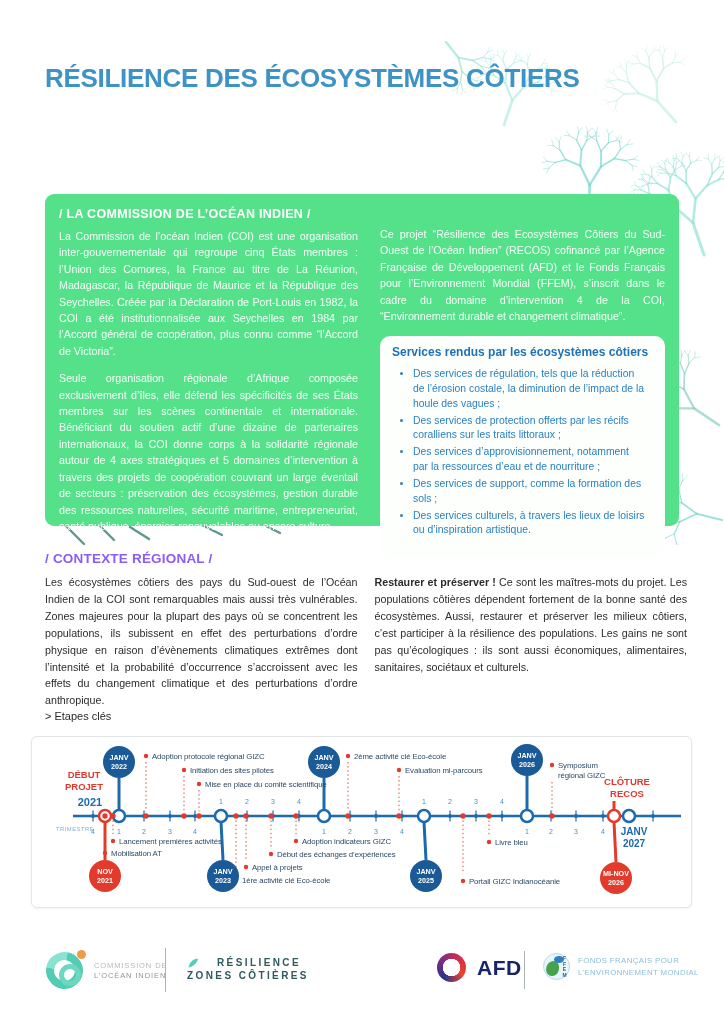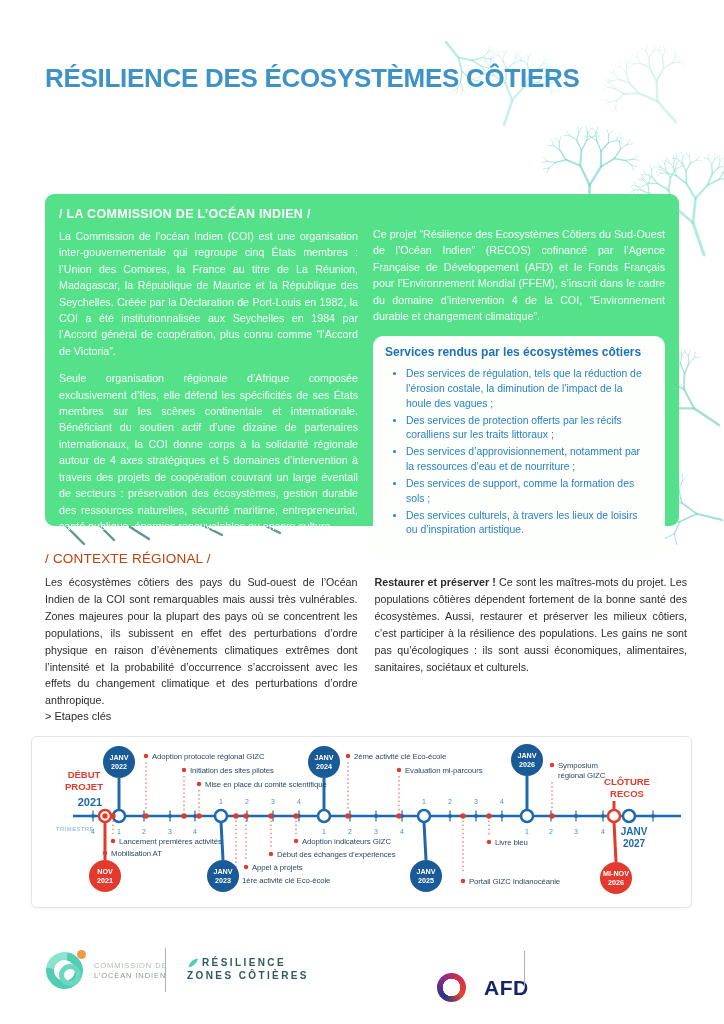--- a/index.html
+++ b/index.html
@@ -8,36 +8,36 @@
   .layer{position:absolute;z-index:2;}
   #decor-svg{position:absolute;top:0;right:0;z-index:0;pointer-events:none;}
   #sprigs-svg{position:absolute;left:52px;top:520px;z-index:1;pointer-events:none;}
 
   
   .title{left:45px;top:62px;font-size:26px;font-weight:bold;color:#3e93c6;
          line-height:33px;letter-spacing:-0.3px;}
 
   
   .green-box{left:45px;top:194px;width:634px;height:332px;background:#55e18a;
-             border-radius:9px;box-sizing:border-box;padding:11px 14px;display:flex;gap:15px;}
+             border-radius:9px;box-sizing:border-box;padding:11px 14px;display:flex;gap:22px;}
   .gb-left{width:299px;}
   .gb-right{flex:1;display:flex;flex-direction:column;}
   .gb-h{font-size:12.5px;font-weight:bold;color:#ffffff;letter-spacing:.3px;margin:2px 0 7px;}
   .gb-p{font-size:10.7px;line-height:16.4px;color:#f4fff8;text-align:justify;}
   .gb-p + .gb-p{margin-top:11px;}
   .gb-right .gb-p{margin-top:21px;}
   .services-box{margin-top:12px;background:#fdfffd;border-radius:10px;padding:9px 12px 11px;}
   .sv-title{font-size:12px;font-weight:bold;color:#1d72b8;margin:0 0 4px;}
   .sv-list{margin:8px;padding-left:13px;color:#2a80c2;}
   .sv-list li{font-size:10.4px;line-height:14.6px;margin:2.5px 0;}
   .sv-list li::marker{color:#2a80c2;}
 
   
   .context{left:45px;top:551px;width:642px;}
-  .ctx-h{font-size:13.5px;font-weight:normal;color:#c2410c;letter-spacing:.2px;margin:0 0 8px;}
+  .ctx-h{font-size:13.5px;font-weight:bold;color:#8b5cf6;letter-spacing:.2px;margin:0 0 8px;}
   .ctx-cols{display:flex;gap:17px;}
   .ctx-col{flex:1;font-size:10.7px;line-height:16.9px;color:#2c2c2c;text-align:justify;}
   .lead-bold{font-weight:bold;}
 
   
   .steps-heading{left:45px;top:710px;font-size:11px;color:#2a2a2a;}
   .timeline-card{left:31px;top:736px;width:661px;height:172px;background:#ffffff;
                  border:1px solid #e3e6e6;border-radius:6px;box-sizing:border-box;
                  box-shadow:0 1px 3px rgba(0,0,0,.05);}
   .timeline-card svg{display:block;margin:1px auto 0;}
@@ -49,23 +49,23 @@
   .coi-ring{position:absolute;left:0;top:2px;width:21px;height:21px;border-radius:50%;
             border:8px solid #52cdb4;border-top-color:#8ae2d0;transform:rotate(-35deg);}
   .coi-inner{position:absolute;left:13px;top:14px;width:12px;height:12px;border-radius:50%;
              border:5px solid #6cd8c2;}
   .coi-dot{position:absolute;right:0;top:0;width:9px;height:9px;border-radius:50%;background:#f09a43;}
   .coi-text{left:94px;top:19px;font-size:7.5px;letter-spacing:.9px;line-height:10px;
             color:#b3bcae;text-transform:uppercase;}
   .coi-text .l2{color:#8c9a8e;}
   .v-div1{left:165px;top:6px;width:1px;height:44px;background:#a9b5ae;}
   .recos{left:187px;top:14px;}
-  .recos-l1{display:flex;align-items:center;gap:3px;}
+  .recos-l1{display:flex;align-items:center;gap:18px;}
   .recos-txt{font-size:10px;font-weight:bold;color:#2f5a5e;letter-spacing:2.4px;line-height:13px;}
-  .afd{left:437px;top:11px;display:flex;align-items:center;gap:18px;margin-top:20px;}
+  .afd{left:437px;top:11px;display:flex;align-items:center;gap:11px;}
   .afd-ring{width:29px;height:29px;border-radius:50%;
             background:radial-gradient(circle at center,#ffffff 0 8.5px,transparent 9px),
             conic-gradient(from 215deg,#27348b,#7b2d86,#d22b52,#e8442c,#27348b);}
   .afd-txt{font-size:21px;font-weight:bold;color:#16246b;letter-spacing:.5px;}
   .v-div2{left:524px;top:9px;width:1px;height:38px;background:#a9b5ae;}
   .ffem{left:543px;top:11px;display:flex;align-items:flex-start;gap:8px;}
   .ffem-globe{width:27px;height:27px;border-radius:50%;background:#eaf4fb;border:1px solid #bcd6e8;
               position:relative;box-sizing:border-box;flex:0 0 auto;}
   .ffem-globe::before{content:"";position:absolute;left:2px;top:7px;width:13px;height:15px;
               background:#45a34e;border-radius:60% 40% 55% 45%;}
@@ -808,13 +808,22 @@
       </svg>
       <span class="recos-txt">RÉSILIENCE</span>
     </div>
     <div class="recos-txt">ZONES CÔTIÈRES</div>
   </div>
   <div class="afd">
     <span class="afd-ring"></span>
     <span class="afd-txt">AFD</span>
   </div>
   <div class="v-div2"></div>
+  <div class="ffem">
+    <span class="ffem-globe">
+      <span class="ffem-mono">FFEM</span>
+    </span>
+    <span class="ffem-txt">
+      <div>FONDS FRANÇAIS POUR</div>
+      <div>L’ENVIRONNEMENT MONDIAL</div>
+    </span>
+  </div>
 </div>
 
 </body></html>

